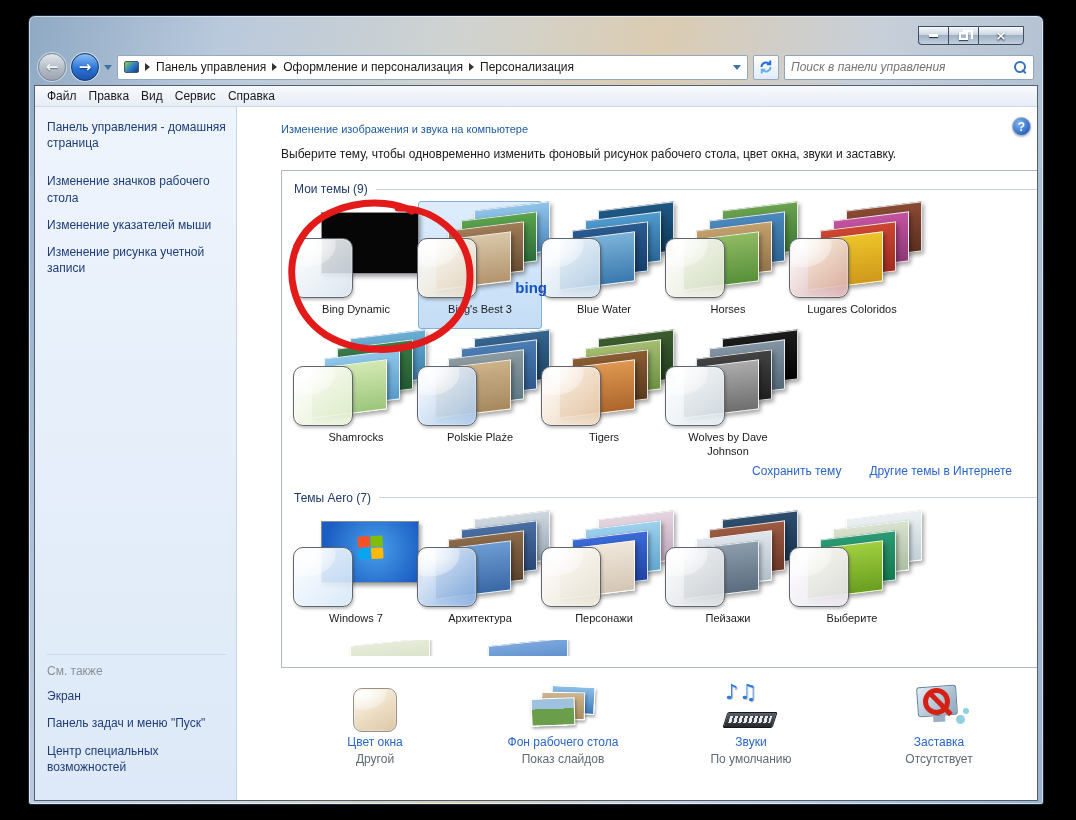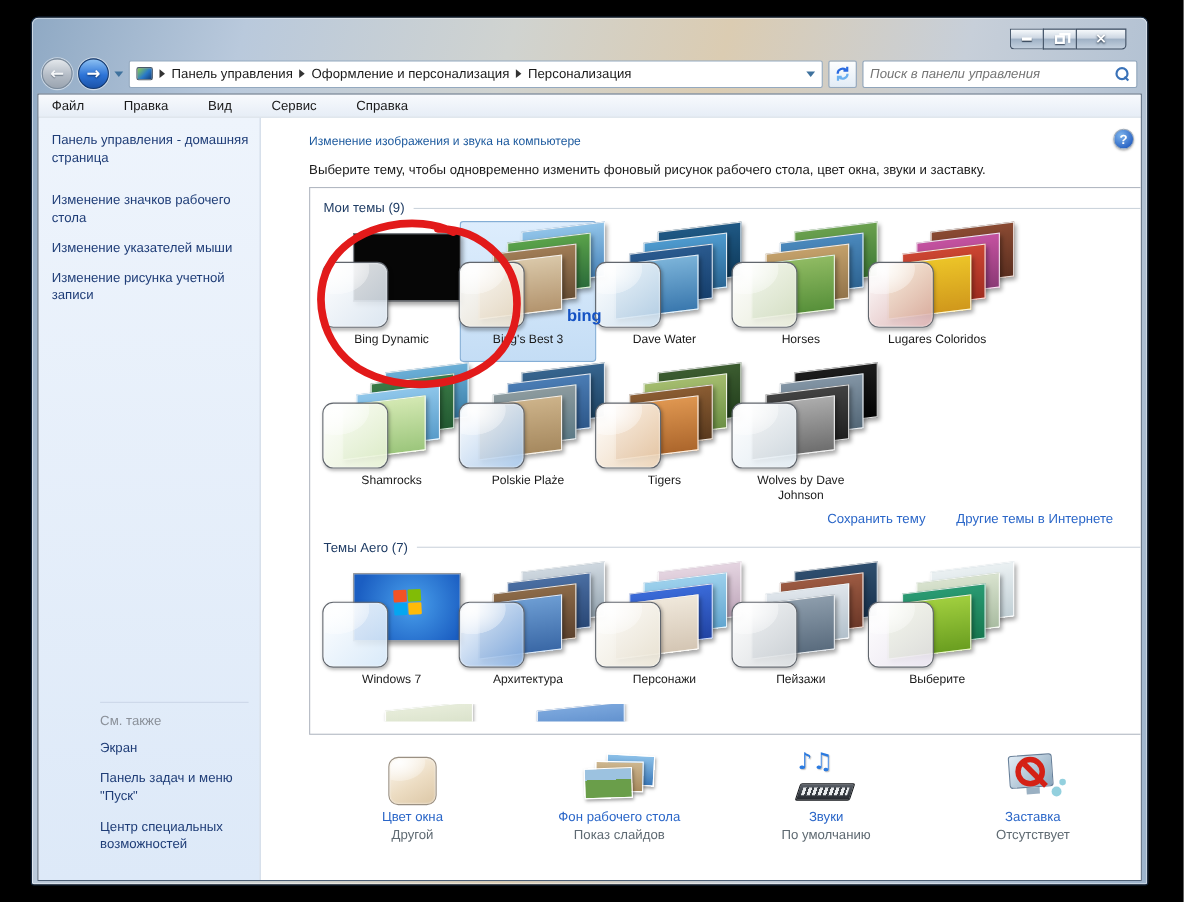--- a/index.html
+++ b/index.html
@@ -60,31 +60,31 @@
     display:flex; align-items:center; padding:0 6px; flex:0 0 auto; }
   .search-box input { flex:1; border:none; outline:none; font-style:italic; color:#8a97a5; font-size:12px;
     font-family:"Liberation Sans",sans-serif; background:transparent; }
   .mag { position:relative; width:14px; height:14px; flex:0 0 auto; }
   .mag::before { content:""; position:absolute; left:1px; top:1px; width:8px; height:8px; border:2px solid #3a72b8; border-radius:50%; }
   .mag::after { content:""; position:absolute; left:10px; top:9px; width:2px; height:5px; background:#3a72b8; transform:rotate(-45deg); }
 
   
   .client { height:716px; border:1px solid #4e6076; background:#fff; display:flex; flex-direction:column; overflow:hidden; }
   .menubar { height:21px; background:linear-gradient(#f8fafd,#e6edf6); border-bottom:1px solid #d0dae4;
-    display:flex; align-items:center; gap:36px; padding:0 12px; flex:0 0 auto; }
+    display:flex; align-items:center; gap:12px; padding:0 12px; flex:0 0 auto; }
   .menubar span { cursor:default; }
   .content-row { flex:1; display:flex; overflow:hidden;gap:28px; }
 
   
   .sidebar { width:202px; flex:0 0 auto; background:linear-gradient(180deg,#eef4fc,#dde9f8);
     border-right:1px solid #c6d3e3; padding:12px 10px 14px 12px; display:flex; flex-direction:column; }
   .side-link { color:#1f3d77; line-height:1.35; margin-bottom:11px; cursor:pointer; }
   .side-home { margin-bottom:22px; }
   .side-spacer { flex:1; }
-  .see-also { border-top:1px solid #ccd8e8; padding-top:9px;margin-left:44px; }
+  .see-also { border-top:1px solid #ccd8e8; padding-top:9px; }
   .see-also-hd { color:#8a9099; margin-bottom:10px; }
 
   
   .main { flex:1; background:#fff; position:relative; padding:16px 4px 0 16px; overflow:hidden; }
   .help-btn { position:absolute; top:10px; right:6px; width:19px; height:19px; border-radius:50%;
     background:radial-gradient(circle at 35% 30%,#7db4ec,#2a64c4 70%,#16складку); 
     background:radial-gradient(circle at 35% 30%,#7db4ec,#2a64c4 75%);
     border:1px solid #9aa8b8; color:#fff; font-weight:bold; font-size:12px;
     display:flex; align-items:center; justify-content:center; box-shadow:0 1px 2px rgba(0,0,0,.3); }
   .page-title { font-size:11px; font-weight:normal; color:#1d5a9e; margin-bottom:12px; }
@@ -332,21 +332,21 @@
               <div class="tlabel">Bing's Best 3</div>
             </div>
             <div class="theme t-bluewater">
               <div class="thumb">
                 <div class="card c4"></div>
                   <div class="card c3"></div>
                 <div class="card c2"></div>
                   <div class="card c1"></div>
                 <div class="glass"></div>
               </div>
-              <div class="tlabel">Dave Water</div>
+              <div class="tlabel">Blue Water</div>
             </div>
             <div class="theme t-horses">
               <div class="thumb">
                 <div class="card c4"></div>
                   <div class="card c3"></div>
                 <div class="card c2"></div>
                   <div class="card c1"></div>
                 <div class="glass"></div>
               </div>
               <div class="tlabel">Horses</div>

